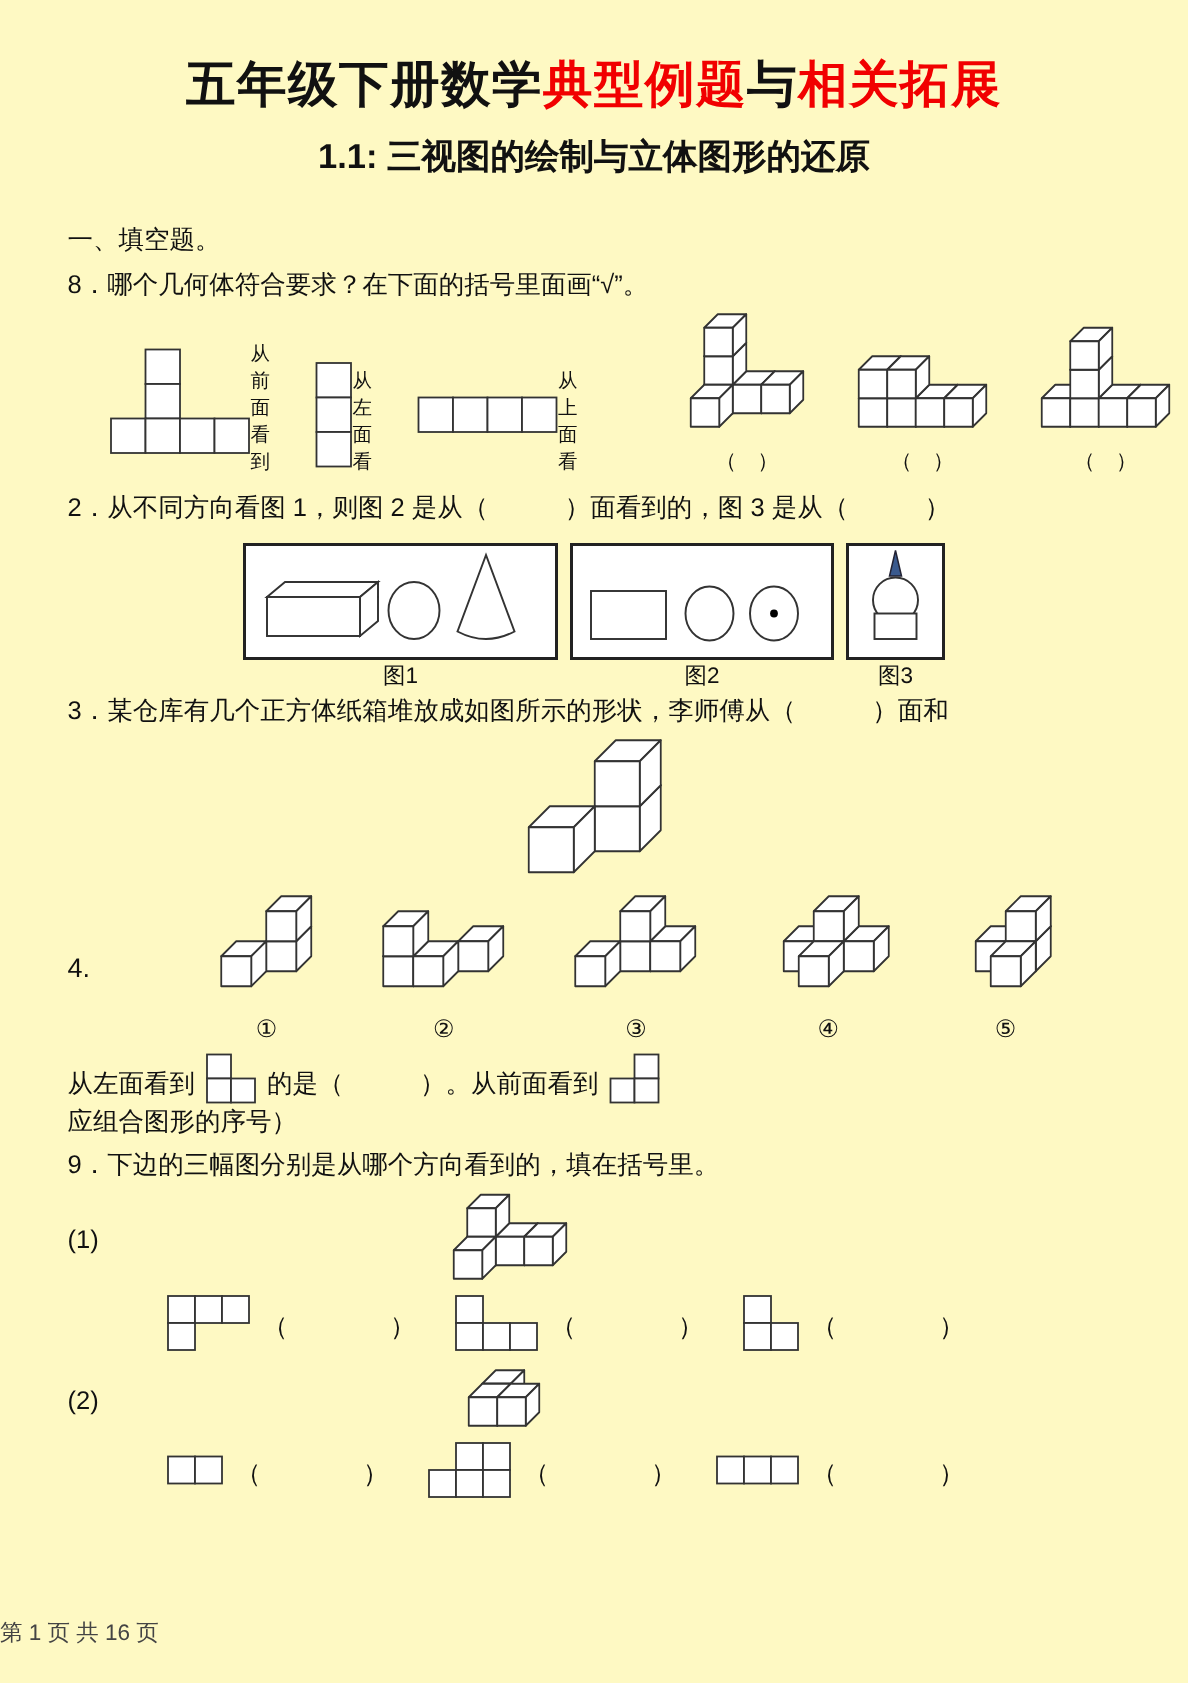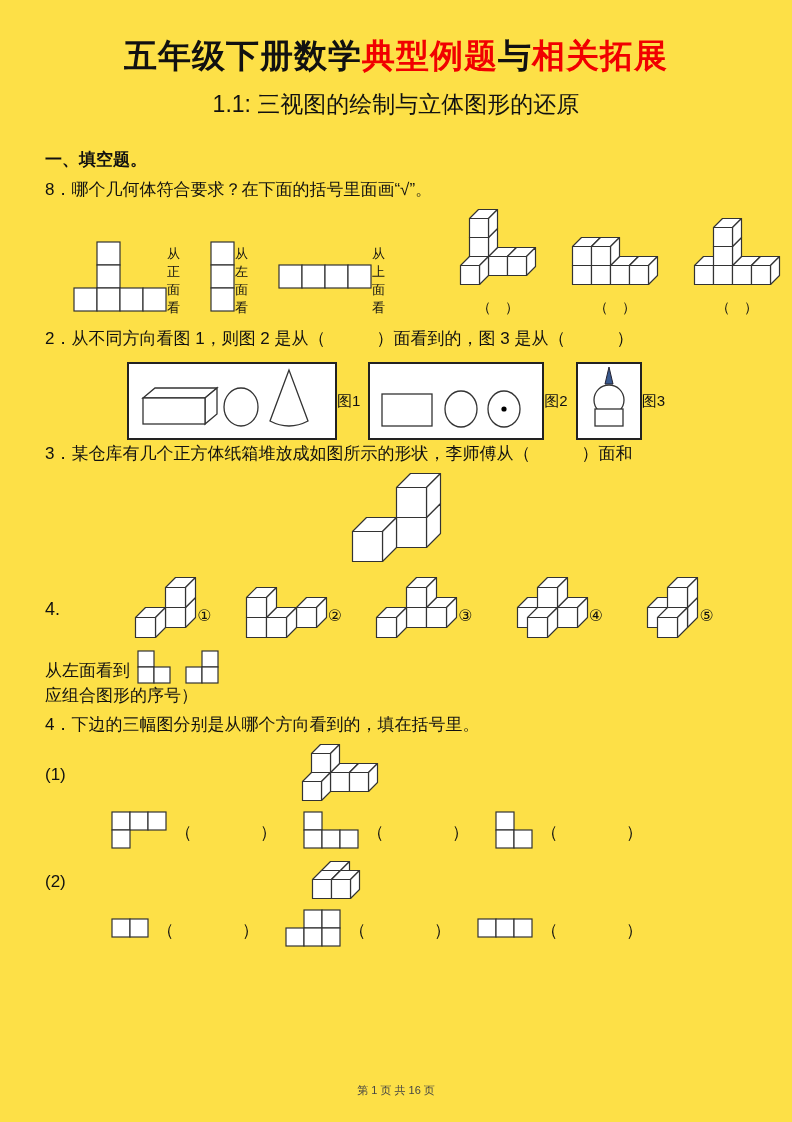--- a/index.html
+++ b/index.html
@@ -1,55 +1,55 @@
 <!DOCTYPE html>
 <html><head>
 <meta charset="utf-8">
 <style>
   html,body{margin:0;padding:0;background:#fff;}
   .page{
     width:792px;height:1122px;box-sizing:border-box;
     padding:30px 45px 0 45px;position:relative;overflow:hidden;
-    background:#fde047;color:#111;
+    background:#fef9c3;color:#111;
     font-family:"Liberation Sans","DejaVu Sans",sans-serif;
     font-size:17px;
   }
   .title{text-align:center;font-size:33px;font-weight:bold;letter-spacing:1px;margin:4px 0 10px;}
   .red{color:#f10000;}
-  .subtitle{text-align:center;font-size:23px;font-weight:400;margin:0 0 12px;}
+  .subtitle{text-align:center;font-size:23px;font-weight:700;margin:0 0 12px;}
   p{margin:0 0 5px;line-height:1.45;}
-  .bold{font-weight:bold;margin-top:28px;}
+  .bold{font-weight:normal;margin-top:28px;}
   
   .q1row{display:flex;align-items:flex-end;margin:6px 0 10px 28px;}
   .viewcol{display:flex;align-items:center;margin-right:30px;}
   .viewlabel{font-size:13px;margin-top:5px;}
   .divider{width:2px;background:#000;align-self:stretch;margin:0 10px 0 0;}
   .solidcol{display:flex;flex-direction:column;align-items:center;justify-content:flex-end;margin-left:34px;}
   .blank-s{margin-top:8px;font-size:14px;}
   
   .q2figs{display:flex;justify-content:center;align-items:flex-end;gap:8px;margin:10px 0 2px;}
-  .figcol{display:flex;flex-direction:row;align-items:center;justify-content:space-between;}
+  .figcol{display:flex;flex-direction:column;align-items:center;justify-content:space-between;}
   .figbox{border:2px solid #222;display:flex;align-items:center;justify-content:center;background:#fff;}
   .figlabel{font-size:15px;margin-top:1px;}
   .centerrow{display:flex;justify-content:center;margin:4px 0;}
   
   .q4row{display:flex;align-items:center;margin:8px 0 2px;}
   .q4label{width:56px;flex:none;font-size:18px;}
   .q4figs{flex:1;display:flex;justify-content:space-evenly;align-items:flex-end;}
   .numlabel{font-size:16px;margin-top:12px;text-align:center;}
   .qline{display:flex;align-items:flex-end;flex-wrap:wrap;line-height:1.5;margin:6px 0 0;}
   .inline-shape{display:inline-flex;margin:0 7px;vertical-align:middle;}
   
   .subq{display:flex;align-items:center;margin:4px 0 0;}
   .subqlabel{width:58px;flex:none;}
   .subqfig{flex:1;display:flex;justify-content:center;margin-right:170px;}
   .optrow{display:flex;align-items:center;margin:4px 0 6px 66px;}
   .opt{display:flex;align-items:center;margin-right:26px;}
   .opt .blank{margin-left:8px;}
-  .footer{position:absolute;left:0;right:0;bottom:24px;text-align:center;font-size:11px;color:#444;}
+  .footer{position:absolute;left:0;right:0;bottom:24px;font-size:15px;color:#444;}
 </style>
 </head>
 <body>
 
 <div class="page">
 
   <div class="title">
     <span>五年级下册数学</span><span class="red">典型例题</span><span>与</span><span class="red">相关拓展</span>
   </div>
   <div class="subtitle">1.1: 三视图的绘制与立体图形的还原</div>
@@ -60,21 +60,21 @@
   <div class="q1row">
     <div class="viewcol">
       <span><svg width="94" height="71">
             <rect x="24" y="1" width="23" height="23" fill="#fff" stroke="#333" stroke-width="1.2"></rect>
             <rect x="24" y="24" width="23" height="23" fill="#fff" stroke="#333" stroke-width="1.2"></rect>
             <rect x="1" y="47" width="23" height="23" fill="#fff" stroke="#333" stroke-width="1.2"></rect>
             <rect x="24" y="47" width="23" height="23" fill="#fff" stroke="#333" stroke-width="1.2"></rect>
             <rect x="47" y="47" width="23" height="23" fill="#fff" stroke="#333" stroke-width="1.2"></rect>
             <rect x="70" y="47" width="23" height="23" fill="#fff" stroke="#333" stroke-width="1.2"></rect>
           </svg></span>
-      <span class="viewlabel">从正面看</span>
+      <span class="viewlabel">从前面看到</span>
     </div>
     <div class="viewcol">
       <span><svg width="25" height="71">
             <rect x="1" y="1" width="23" height="23" fill="#fff" stroke="#333" stroke-width="1.2"></rect>
             <rect x="1" y="24" width="23" height="23" fill="#fff" stroke="#333" stroke-width="1.2"></rect>
             <rect x="1" y="47" width="23" height="23" fill="#fff" stroke="#333" stroke-width="1.2"></rect>
           </svg></span>
       <span class="viewlabel">从左面看</span>
     </div>
     <div class="viewcol">
@@ -302,31 +302,32 @@
   </div>
   <div class="qline">
     <span>从左面看到</span>
     <span class="inline-shape">
         <svg width="34" height="34">
           <rect x="1" y="1" width="16" height="16" fill="#fff" stroke="#333" stroke-width="1.2"></rect>
           <rect x="1" y="17" width="16" height="16" fill="#fff" stroke="#333" stroke-width="1.2"></rect>
           <rect x="17" y="17" width="16" height="16" fill="#fff" stroke="#333" stroke-width="1.2"></rect>
         </svg>
       </span>
+    <span>的是（　　　）。从前面看到</span>
     <span class="inline-shape">
         <svg width="34" height="34">
           <rect x="17" y="1" width="16" height="16" fill="#fff" stroke="#333" stroke-width="1.2"></rect>
           <rect x="1" y="17" width="16" height="16" fill="#fff" stroke="#333" stroke-width="1.2"></rect>
           <rect x="17" y="17" width="16" height="16" fill="#fff" stroke="#333" stroke-width="1.2"></rect>
         </svg>
       </span>
   </div>
   <p>应组合图形的序号）</p>
 
-  <p>4．下边的三幅图分别是从哪个方向看到的，填在括号里。</p>
+  <p>9．下边的三幅图分别是从哪个方向看到的，填在括号里。</p>
   <div class="subq">
     <span class="subqlabel">(1)</span>
     <span class="subqfig">
       <span><svg width="78" height="59">
             <polygon points="10.5,29.5 19.5,20.5 38.5,20.5 29.5,29.5" fill="#fff" stroke="#333" stroke-width="1.2" stroke-linejoin="round"></polygon>
             <polygon points="29.5,48.5 38.5,39.5 38.5,20.5 29.5,29.5" fill="#fff" stroke="#333" stroke-width="1.2" stroke-linejoin="round"></polygon>
             <polygon points="10.5,48.5 29.5,48.5 29.5,29.5 10.5,29.5" fill="#fff" stroke="#333" stroke-width="1.2" stroke-linejoin="round"></polygon>
             <polygon points="29.5,29.5 38.5,20.5 57.5,20.5 48.5,29.5" fill="#fff" stroke="#333" stroke-width="1.2" stroke-linejoin="round"></polygon>
             <polygon points="48.5,48.5 57.5,39.5 57.5,20.5 48.5,29.5" fill="#fff" stroke="#333" stroke-width="1.2" stroke-linejoin="round"></polygon>
             <polygon points="29.5,48.5 48.5,48.5 48.5,29.5 29.5,29.5" fill="#fff" stroke="#333" stroke-width="1.2" stroke-linejoin="round"></polygon>

